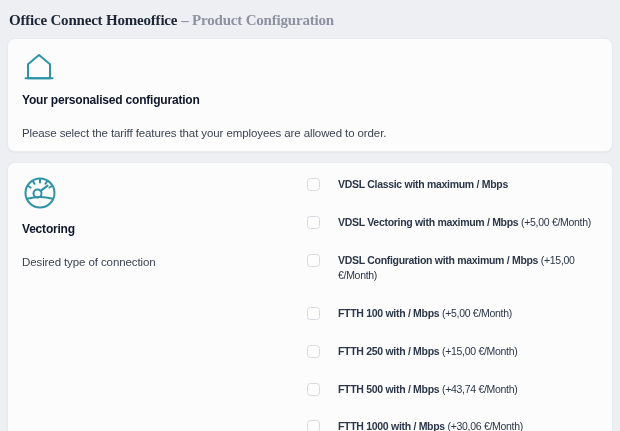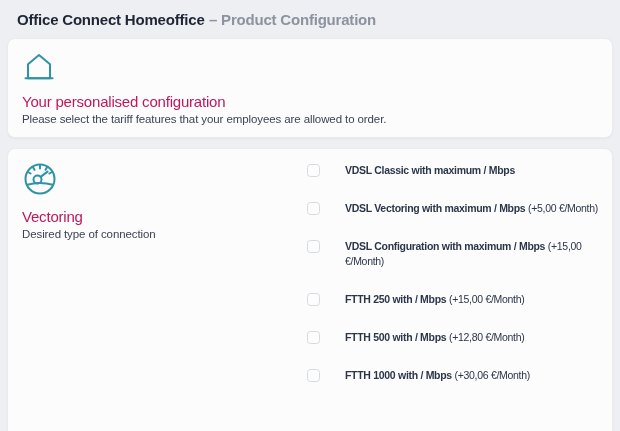--- a/index.html
+++ b/index.html
@@ -3,53 +3,54 @@
 <meta charset="utf-8">
 <style>
   * { margin: 0; padding: 0; box-sizing: border-box; }
   html, body {
     width: 620px; height: 431px;
     background: #edeff2;
     font-family: "Liberation Sans", sans-serif;
     overflow: hidden;
   }
   .page-header {
-    padding: 11px 9px 9px 17px;
+    padding: 11px 9px 9px 9px;
+    font-family: Liberation Serif, serif;
   }
   .page-title { display: inline; font-size: 15px; font-weight: 700; color: #1d2636; letter-spacing: -0.2px; }
   .page-subtitle { display: inline; font-size: 15px; font-weight: 700; color: #8c929f; letter-spacing: -0.2px; }
   .card {
     background: #fcfcfd;
     border: 1px solid #e9ebee;
     border-radius: 8px;
     margin: 0 7px;
     box-shadow: 0 1px 2px rgba(0,0,0,0.04);
   }
   .card.intro { padding: 12px 14px 12px 14px; }
   .card.bandwidth { margin-top: 10px; padding: 12px 12px 10px 14px; display: flex; align-items: flex-start; height: 292px; }
   .icon-wrap { display: block; }
   .card-heading {
-    color: #be185d;
-    font-size: 15px;
-    font-weight: 400;
+    color: #0f172a;
+    font-size: 12px;
+    font-weight: 700;
     letter-spacing: -0.2px;
     margin-top: 7px;
   }
   .card-desc {
     color: #3c4452;
     font-size: 11.5px;
-    margin-top: 3px;
+    margin-top: 20px;
     letter-spacing: -0.1px;
   }
   .left-col { flex: 0 0 285px; }
   .right-col { flex: 1; padding-top: 2px; }
   .option-row {
     display: flex;
     align-items: flex-start;
-    gap: 25px;
+    gap: 18px;
     margin-bottom: 22px;
     cursor: pointer;
   }
   .checkbox {
     flex: none;
     width: 13px; height: 13px;
     margin-top: 1px;
     background: #fdfdfe;
     border: 1px solid #d6d9de;
     border-radius: 3.5px;
@@ -118,32 +119,38 @@
     </span>
   </div>
 
   <div class="option-row">
     <span class="checkbox" role="checkbox" aria-checked="false"></span>
     <span class="opt-label">
       <span class="opt-name">VDSL Configuration with maximum / Mbps</span> <span class="opt-price">(+15,00 €/Month)</span>
     </span>
   </div>
 
+  <div class="option-row">
+    <span class="checkbox" role="checkbox" aria-checked="false"></span>
+    <span class="opt-label">
+      <span class="opt-name">FTTH 100 with / Mbps</span> <span class="opt-price">(+5,00 €/Month)</span>
+    </span>
+  </div>
 
   <div class="option-row">
     <span class="checkbox" role="checkbox" aria-checked="false"></span>
     <span class="opt-label">
       <span class="opt-name">FTTH 250 with / Mbps</span> <span class="opt-price">(+15,00 €/Month)</span>
     </span>
   </div>
 
   <div class="option-row">
     <span class="checkbox" role="checkbox" aria-checked="false"></span>
     <span class="opt-label">
-      <span class="opt-name">FTTH 500 with / Mbps</span> <span class="opt-price">(+12,80 €/Month)</span>
+      <span class="opt-name">FTTH 500 with / Mbps</span> <span class="opt-price">(+43,74 €/Month)</span>
     </span>
   </div>
 
   <div class="option-row">
     <span class="checkbox" role="checkbox" aria-checked="false"></span>
     <span class="opt-label">
       <span class="opt-name">FTTH 1000 with / Mbps</span> <span class="opt-price">(+30,06 €/Month)</span>
     </span>
   </div>
 </div>

